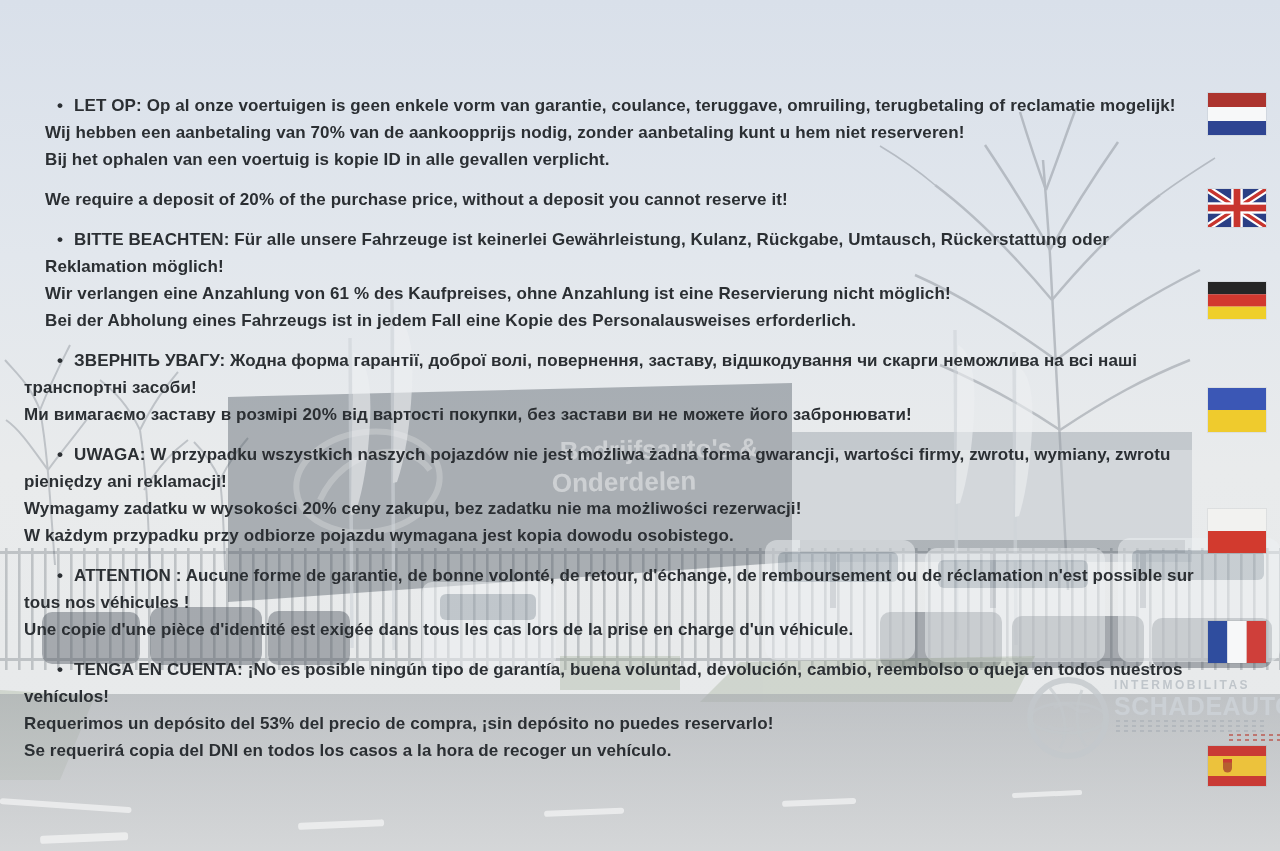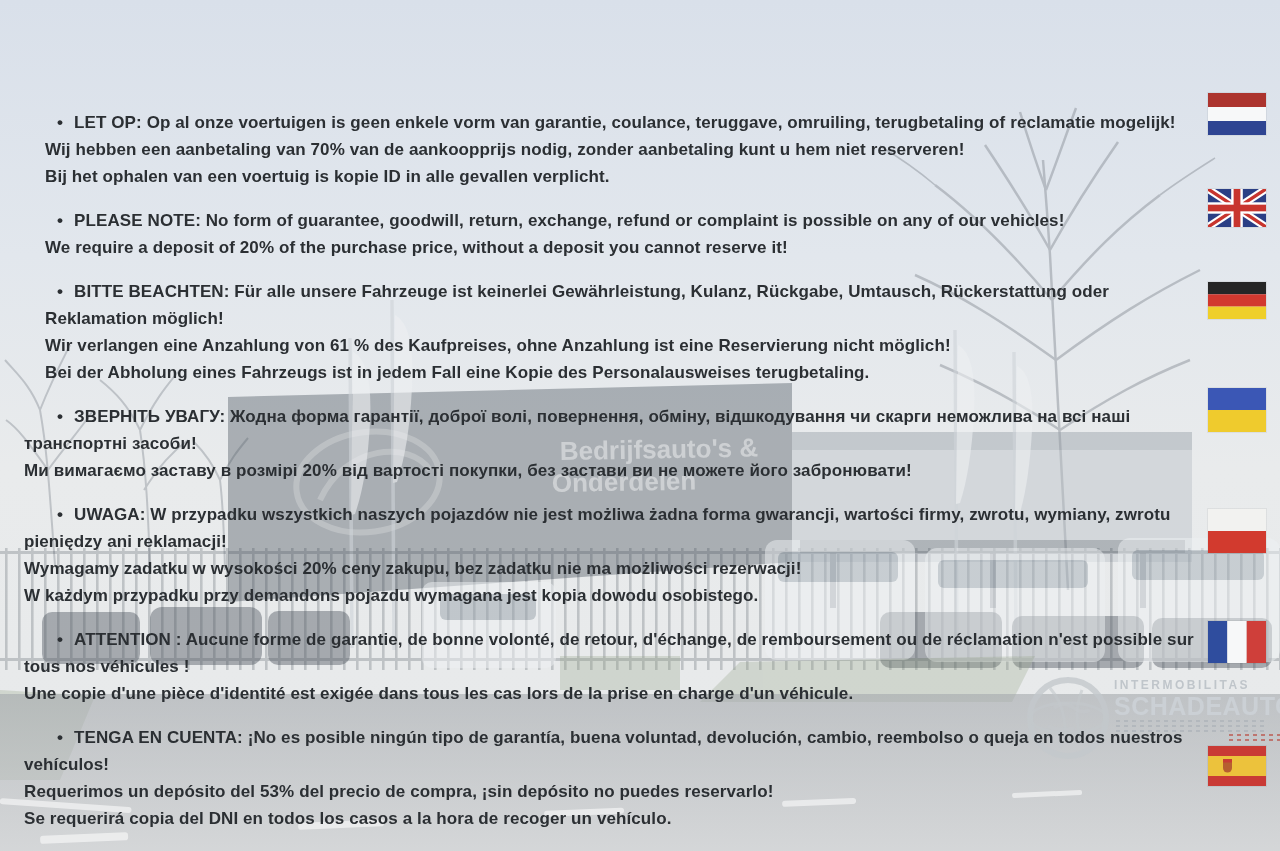--- a/index.html
+++ b/index.html
@@ -12,21 +12,21 @@
   
   .watermark{position:absolute;z-index:1;left:1024px;top:672px;width:282px;height:95px;}
   .wm-globe{position:absolute;left:0;top:2px;}
   .wm-text{position:absolute;left:90px;top:6px;width:195px;}
   .wm-top{font-size:12px;font-weight:700;letter-spacing:2.5px;color:#b9bfc5;opacity:.85;}
   .wm-main{font-size:25px;font-weight:800;letter-spacing:.5px;color:#ccd1d6;opacity:.95;white-space:nowrap;}
   .dots{position:absolute;height:2px;background:repeating-linear-gradient(90deg,rgba(173,179,185,.75) 0 4px,transparent 4px 8px);}
   .dots.red{background:repeating-linear-gradient(90deg,rgba(186,74,64,.65) 0 4px,transparent 4px 8px);}
   
   .content{position:relative;z-index:2;padding:92px 70px 0 0;color:#2b2f33;font-size:17px;font-weight:700;letter-spacing:.1px;}
-  .notice{margin:17px 0 13px 0;}
+  .notice{margin:0 0 13px 0;}
   .notice p{margin:0;line-height:27px;}
   .notice.indent-a{padding-left:45px;}
   .notice.indent-a p.head{text-indent:12px;}
   .notice.indent-b{padding-left:24px;}
   .notice.indent-b p.head{text-indent:33px;}
   p.head::before{content:"•";margin-right:11px;}
   
   .flag{position:absolute;left:1208px;z-index:2;box-shadow:0 0 0 1px rgba(0,0,0,.05);}
   .f-nl{top:93px;} .f-uk{top:189px;} .f-de{top:282px;} .f-ua{top:388px;}
   .f-pl{top:509px;} .f-fr{top:621px;} .f-es{top:746px;}
@@ -158,39 +158,38 @@
 
 <div class="content">
 
   <div class="notice indent-a">
     <p class="head">LET OP: Op al onze voertuigen is geen enkele vorm van garantie, coulance, teruggave, omruiling, terugbetaling of reclamatie mogelijk!</p>
     <p>Wij hebben een aanbetaling van 70% van de aankoopprijs nodig, zonder aanbetaling kunt u hem niet reserveren!</p>
     <p>Bij het ophalen van een voertuig is kopie ID in alle gevallen verplicht.</p>
   </div>
 
   <div class="notice indent-a">
-    <p class="head">PLEASE NOTE: No form of guarantee, goodwill, return, exchange, refund or complaint is possible on any of our vehicles!</p>
     <p>We require a deposit of 20% of the purchase price, without a deposit you cannot reserve it!</p>
   </div>
 
   <div class="notice indent-a">
     <p class="head">BITTE BEACHTEN: Für alle unsere Fahrzeuge ist keinerlei Gewährleistung, Kulanz, Rückgabe, Umtausch, Rückerstattung oder Reklamation möglich!</p>
     <p>Wir verlangen eine Anzahlung von 61 % des Kaufpreises, ohne Anzahlung ist eine Reservierung nicht möglich!</p>
-    <p>Bei der Abholung eines Fahrzeugs ist in jedem Fall eine Kopie des Personalausweises terugbetaling.</p>
-  </div>
-
-  <div class="notice indent-b">
-    <p class="head">ЗВЕРНІТЬ УВАГУ: Жодна форма гарантії, доброї волі, повернення, обміну, відшкодування чи скарги неможлива на всі наші транспортні засоби!</p>
+    <p>Bei der Abholung eines Fahrzeugs ist in jedem Fall eine Kopie des Personalausweises erforderlich.</p>
+  </div>
+
+  <div class="notice indent-b">
+    <p class="head">ЗВЕРНІТЬ УВАГУ: Жодна форма гарантії, доброї волі, повернення, заставу, відшкодування чи скарги неможлива на всі наші транспортні засоби!</p>
     <p>Ми вимагаємо заставу в розмірі 20% від вартості покупки, без застави ви не можете його забронювати!</p>
   </div>
 
   <div class="notice indent-b">
     <p class="head">UWAGA: W przypadku wszystkich naszych pojazdów nie jest możliwa żadna forma gwarancji, wartości firmy, zwrotu, wymiany, zwrotu pieniędzy ani reklamacji!</p>
     <p>Wymagamy zadatku w wysokości 20% ceny zakupu, bez zadatku nie ma możliwości rezerwacji!</p>
-    <p>W każdym przypadku przy demandons pojazdu wymagana jest kopia dowodu osobistego.</p>
+    <p>W każdym przypadku przy odbiorze pojazdu wymagana jest kopia dowodu osobistego.</p>
   </div>
 
   <div class="notice indent-b">
     <p class="head">ATTENTION : Aucune forme de garantie, de bonne volonté, de retour, d'échange, de remboursement ou de réclamation n'est possible sur tous nos véhicules !</p>
     <p>Une copie d'une pièce d'identité est exigée dans tous les cas lors de la prise en charge d'un véhicule.</p>
   </div>
 
   <div class="notice indent-b">
     <p class="head">TENGA EN CUENTA: ¡No es posible ningún tipo de garantía, buena voluntad, devolución, cambio, reembolso o queja en todos nuestros vehículos!</p>
     <p>Requerimos un depósito del 53% del precio de compra, ¡sin depósito no puedes reservarlo!</p>

